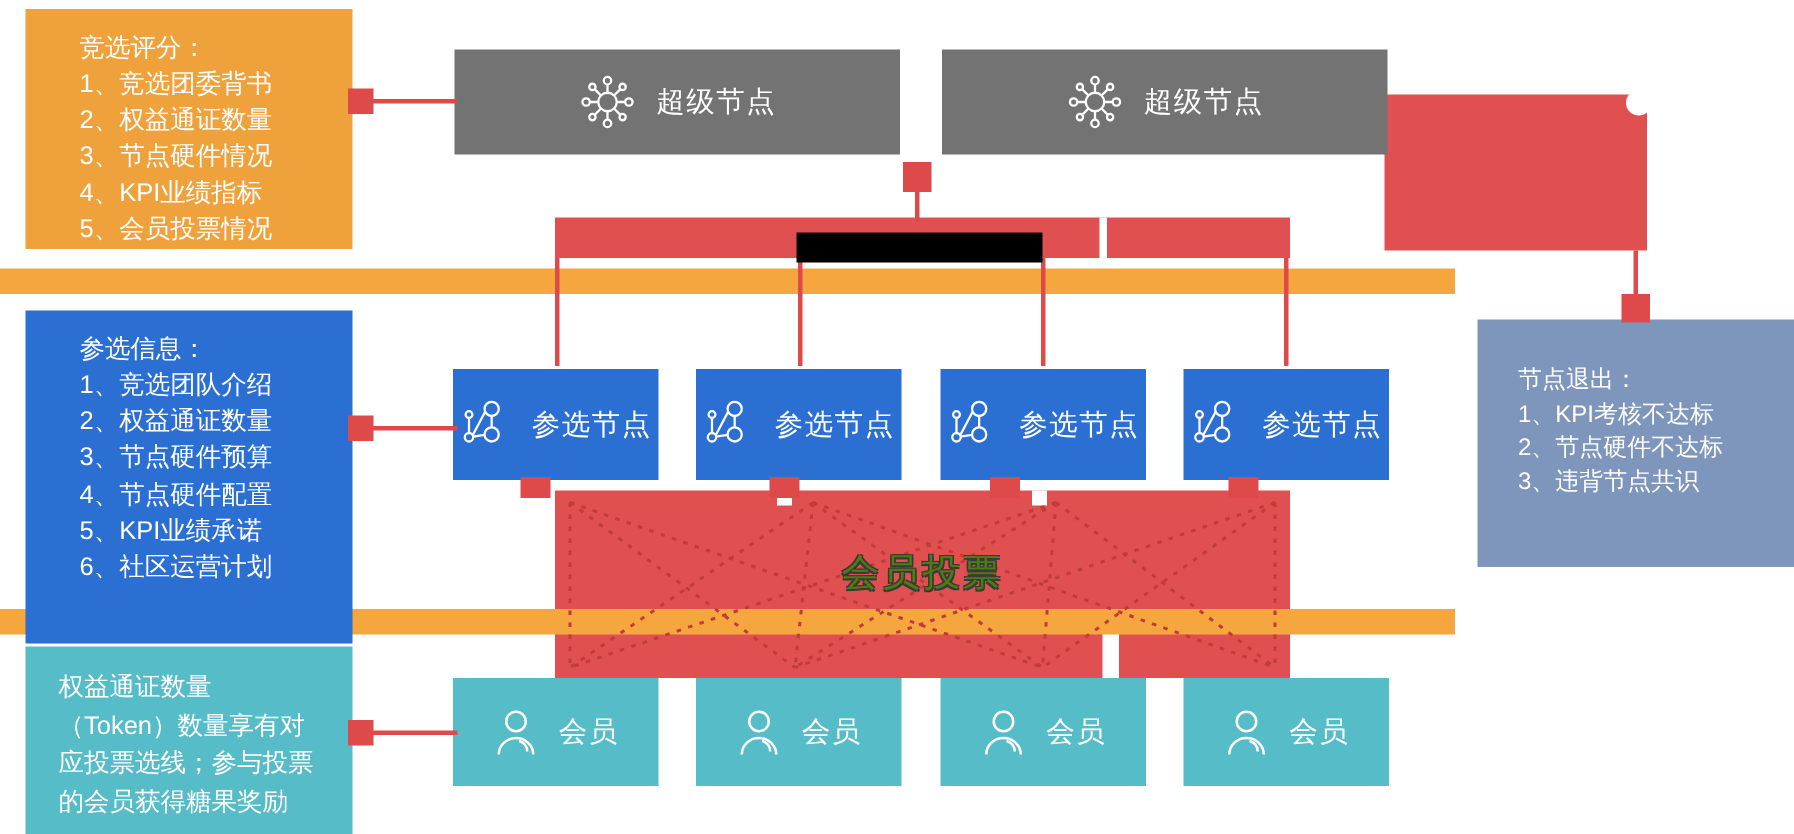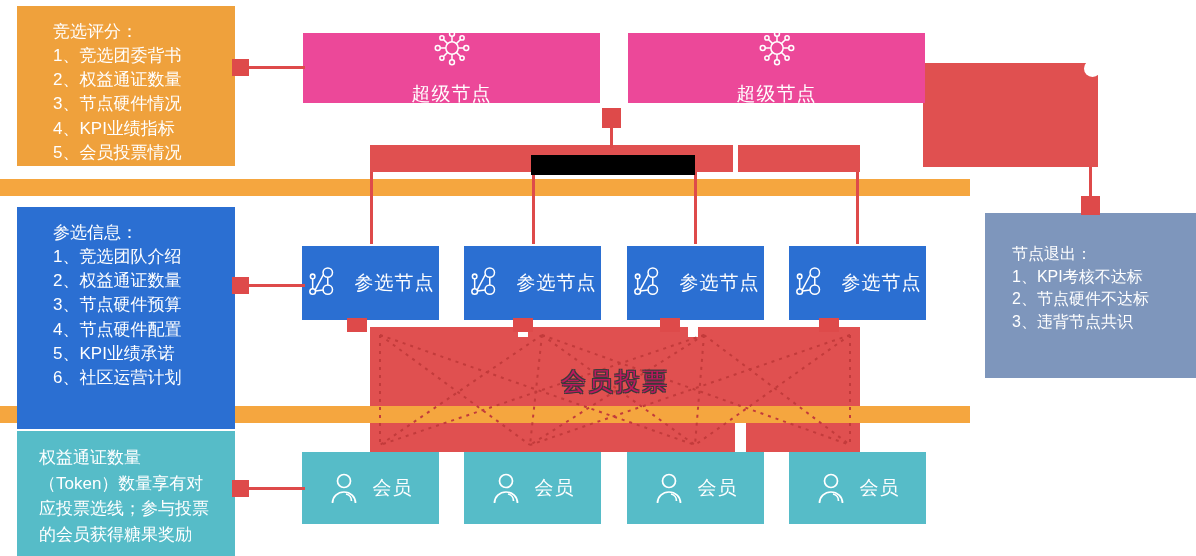--- a/index.html
+++ b/index.html
@@ -29,21 +29,21 @@
   #panel-candidate{left:17px;top:207px;width:218px;height:222px;
                    padding:14px 0 0 36px;font-size:17px;}
   #panel-voting{left:17px;top:431px;width:218px;height:125px;
                 padding:14px 22px 0 22px;font-size:17px;line-height:1.5;}
   #panel-exit{left:985px;top:213px;width:211px;height:165px;
               padding:30px 0 0 27px;font-size:16px;}
 
   
   .card{position:absolute;z-index:7;display:flex;align-items:center;
         justify-content:center;gap:14px;color:#ffffff;font-size:19px;}
-  .card-orange{background:#ec4899;flex-direction:column;}
+  .card-orange{background:#737373;}
   .card-blue{background:#2B6FD2;}
   .card-teal{background:#56BCC8;}
   .card .glyph{display:flex;align-items:center;justify-content:center;}
   .card .lbl{letter-spacing:1px;}
 
   
   .dot-sq{position:absolute;width:17px;height:17px;background:#DE4A4A;z-index:8;}
   .hline{position:absolute;height:3px;background:#DE4A4A;z-index:8;}
   .vline{position:absolute;width:3px;background:#DE4A4A;z-index:8;}
 
@@ -54,21 +54,21 @@
   #label-election{position:absolute;left:370px;top:146px;width:490px;
                   text-align:center;font-size:26px;font-weight:bold;color:#000000;
                   z-index:9;letter-spacing:1px;}
   #label-election-mask{position:absolute;left:531px;top:155px;width:164px;height:20px;
                        background:#000000;z-index:9;}
 
   #bar-vote{position:absolute;left:370px;top:327px;width:490px;height:125px;
             background:#E05050;z-index:3;}
   #bar-vote .notch{position:absolute;background:#ffffff;}
   #label-vote{position:absolute;left:370px;top:365px;width:490px;text-align:center;
-              font-size:25px;color:#be185d;z-index:9;letter-spacing:2px;
+              font-size:25px;color:#4d7c0f;z-index:9;letter-spacing:2px;
               text-shadow:-1px -1px 0 #3a3a3a,1px -1px 0 #3a3a3a,-1px 1px 0 #3a3a3a,1px 1px 0 #3a3a3a;}
 
   #block-exit-red{position:absolute;left:923px;top:63px;width:175px;height:104px;
                   background:#E05050;z-index:5;}
   #block-exit-red .knob{position:absolute;right:-3px;top:-3px;width:17px;height:17px;
                         border-radius:50%;background:#ffffff;}
 
   .dotweb{position:absolute;left:370px;top:330px;width:490px;height:120px;z-index:6;
           pointer-events:none;}
 </style>

